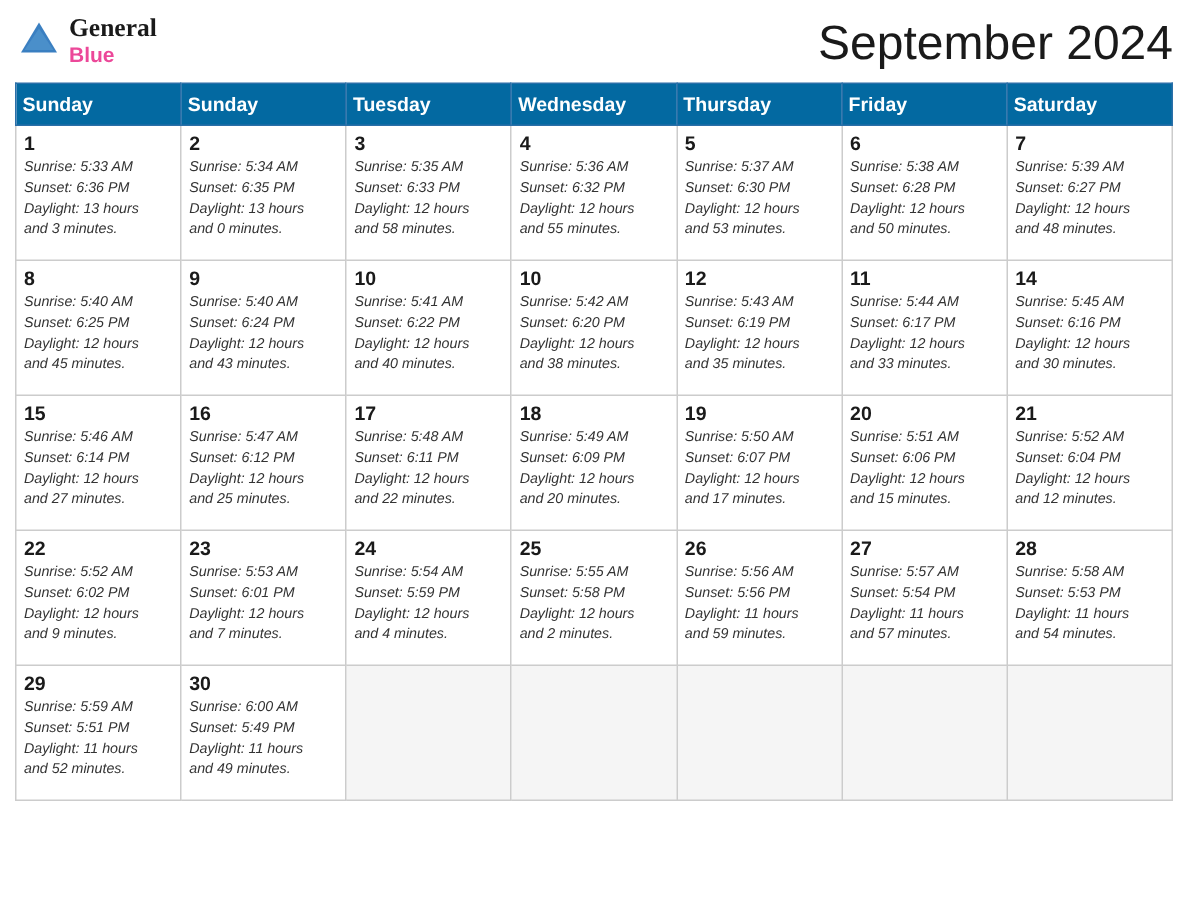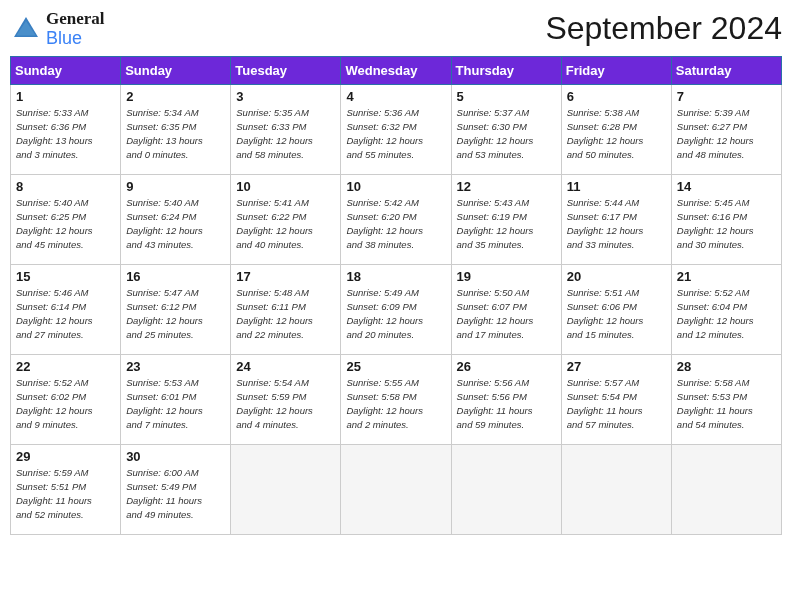--- a/index.html
+++ b/index.html
@@ -36,21 +36,21 @@
     .location {
       font-size: 14px;
       color: #555;
     }
     table {
       width: 100%;
       border-collapse: collapse;
       table-layout: fixed;
     }
     th {
-      background: #6d28d9;
+      background: #0369a1;
       color: #fff;
       font-size: 13px;
       font-weight: bold;
       padding: 6px 4px;
       text-align: left;
       border: 1px solid #2a6fa8;
     }
     td {
       border: 1px solid #ccc;
       vertical-align: top;
@@ -79,21 +79,21 @@
 <body>
 
 <div class="header">
   <div class="logo">
     <svg class="logo-icon" viewBox="0 0 40 40" xmlns="http://www.w3.org/2000/svg">
       <polygon points="20,5 35,30 5,30" fill="#3a7fc1"></polygon>
       <polygon points="20,10 32,28 8,28" fill="#5a9fd4" opacity="0.5"></polygon>
     </svg>
     <div style="line-height:1.1">
       <div style="font-size:17px;font-weight:bold;color:#1a1a1a;font-family:Liberation Serif, serif;">General</div>
-      <div style="font-size:18px;font-weight:normal;color:#3b82f6;">Blue</div>
+      <div style="font-size:14px;font-weight:bold;color:#ec4899;">Blue</div>
     </div>
   </div>
   <div class="title-block">
     <div class="month-title">September 2024</div>
   </div>
 </div>
 
 <table>
   <thead>
     <tr>

